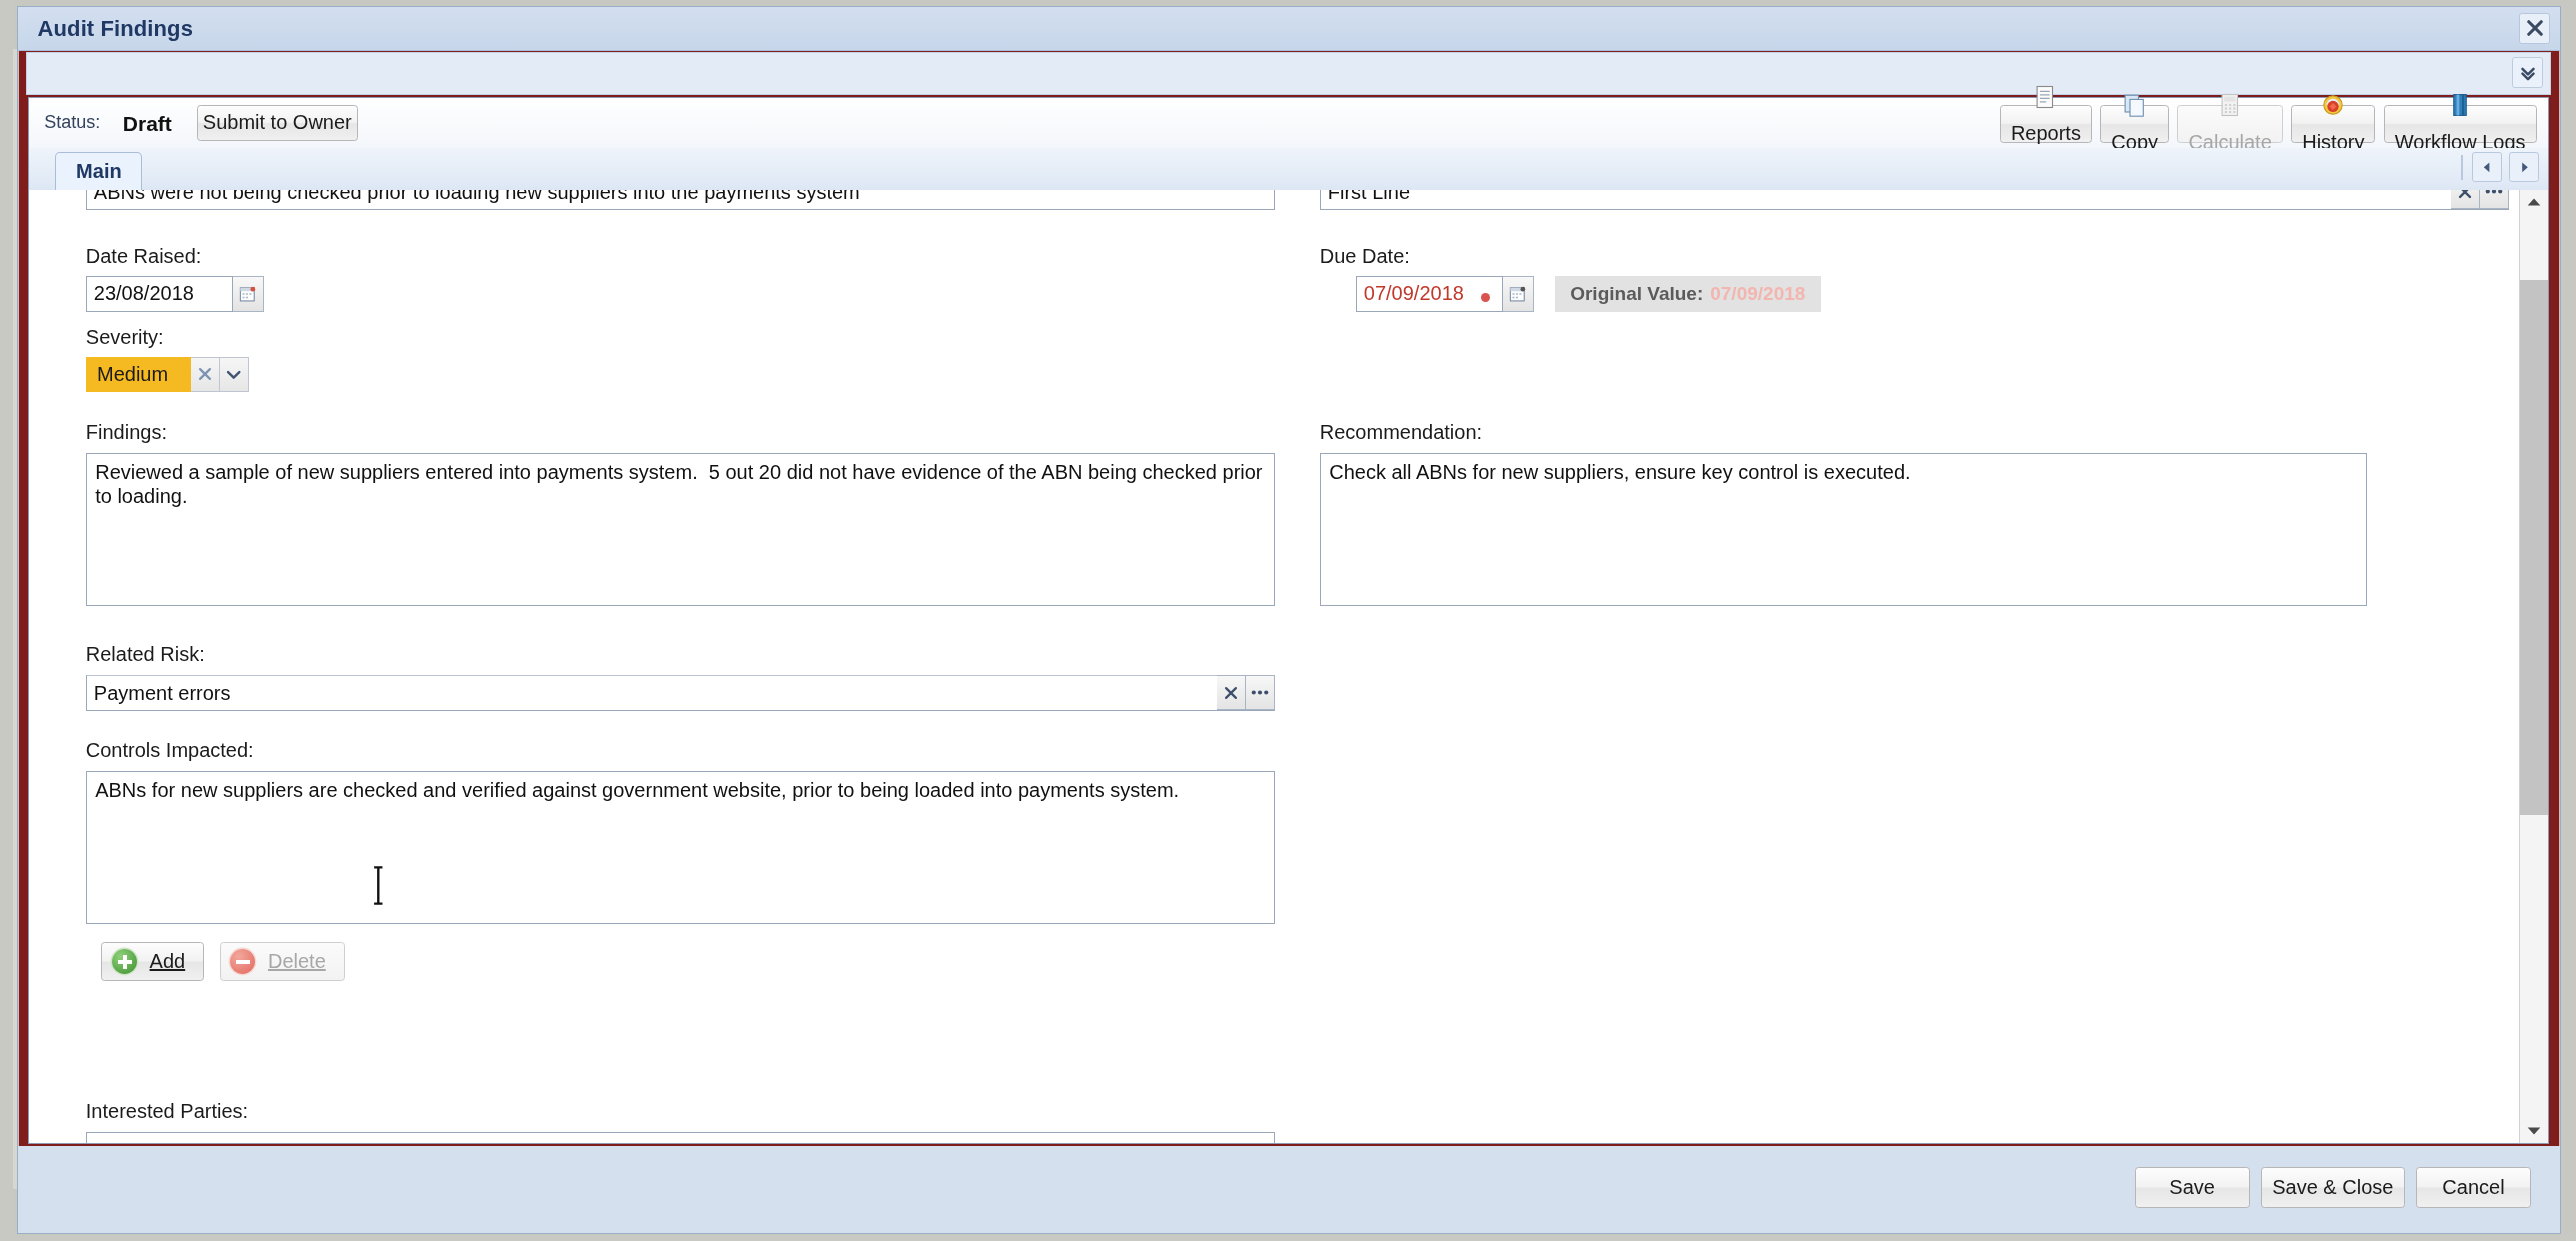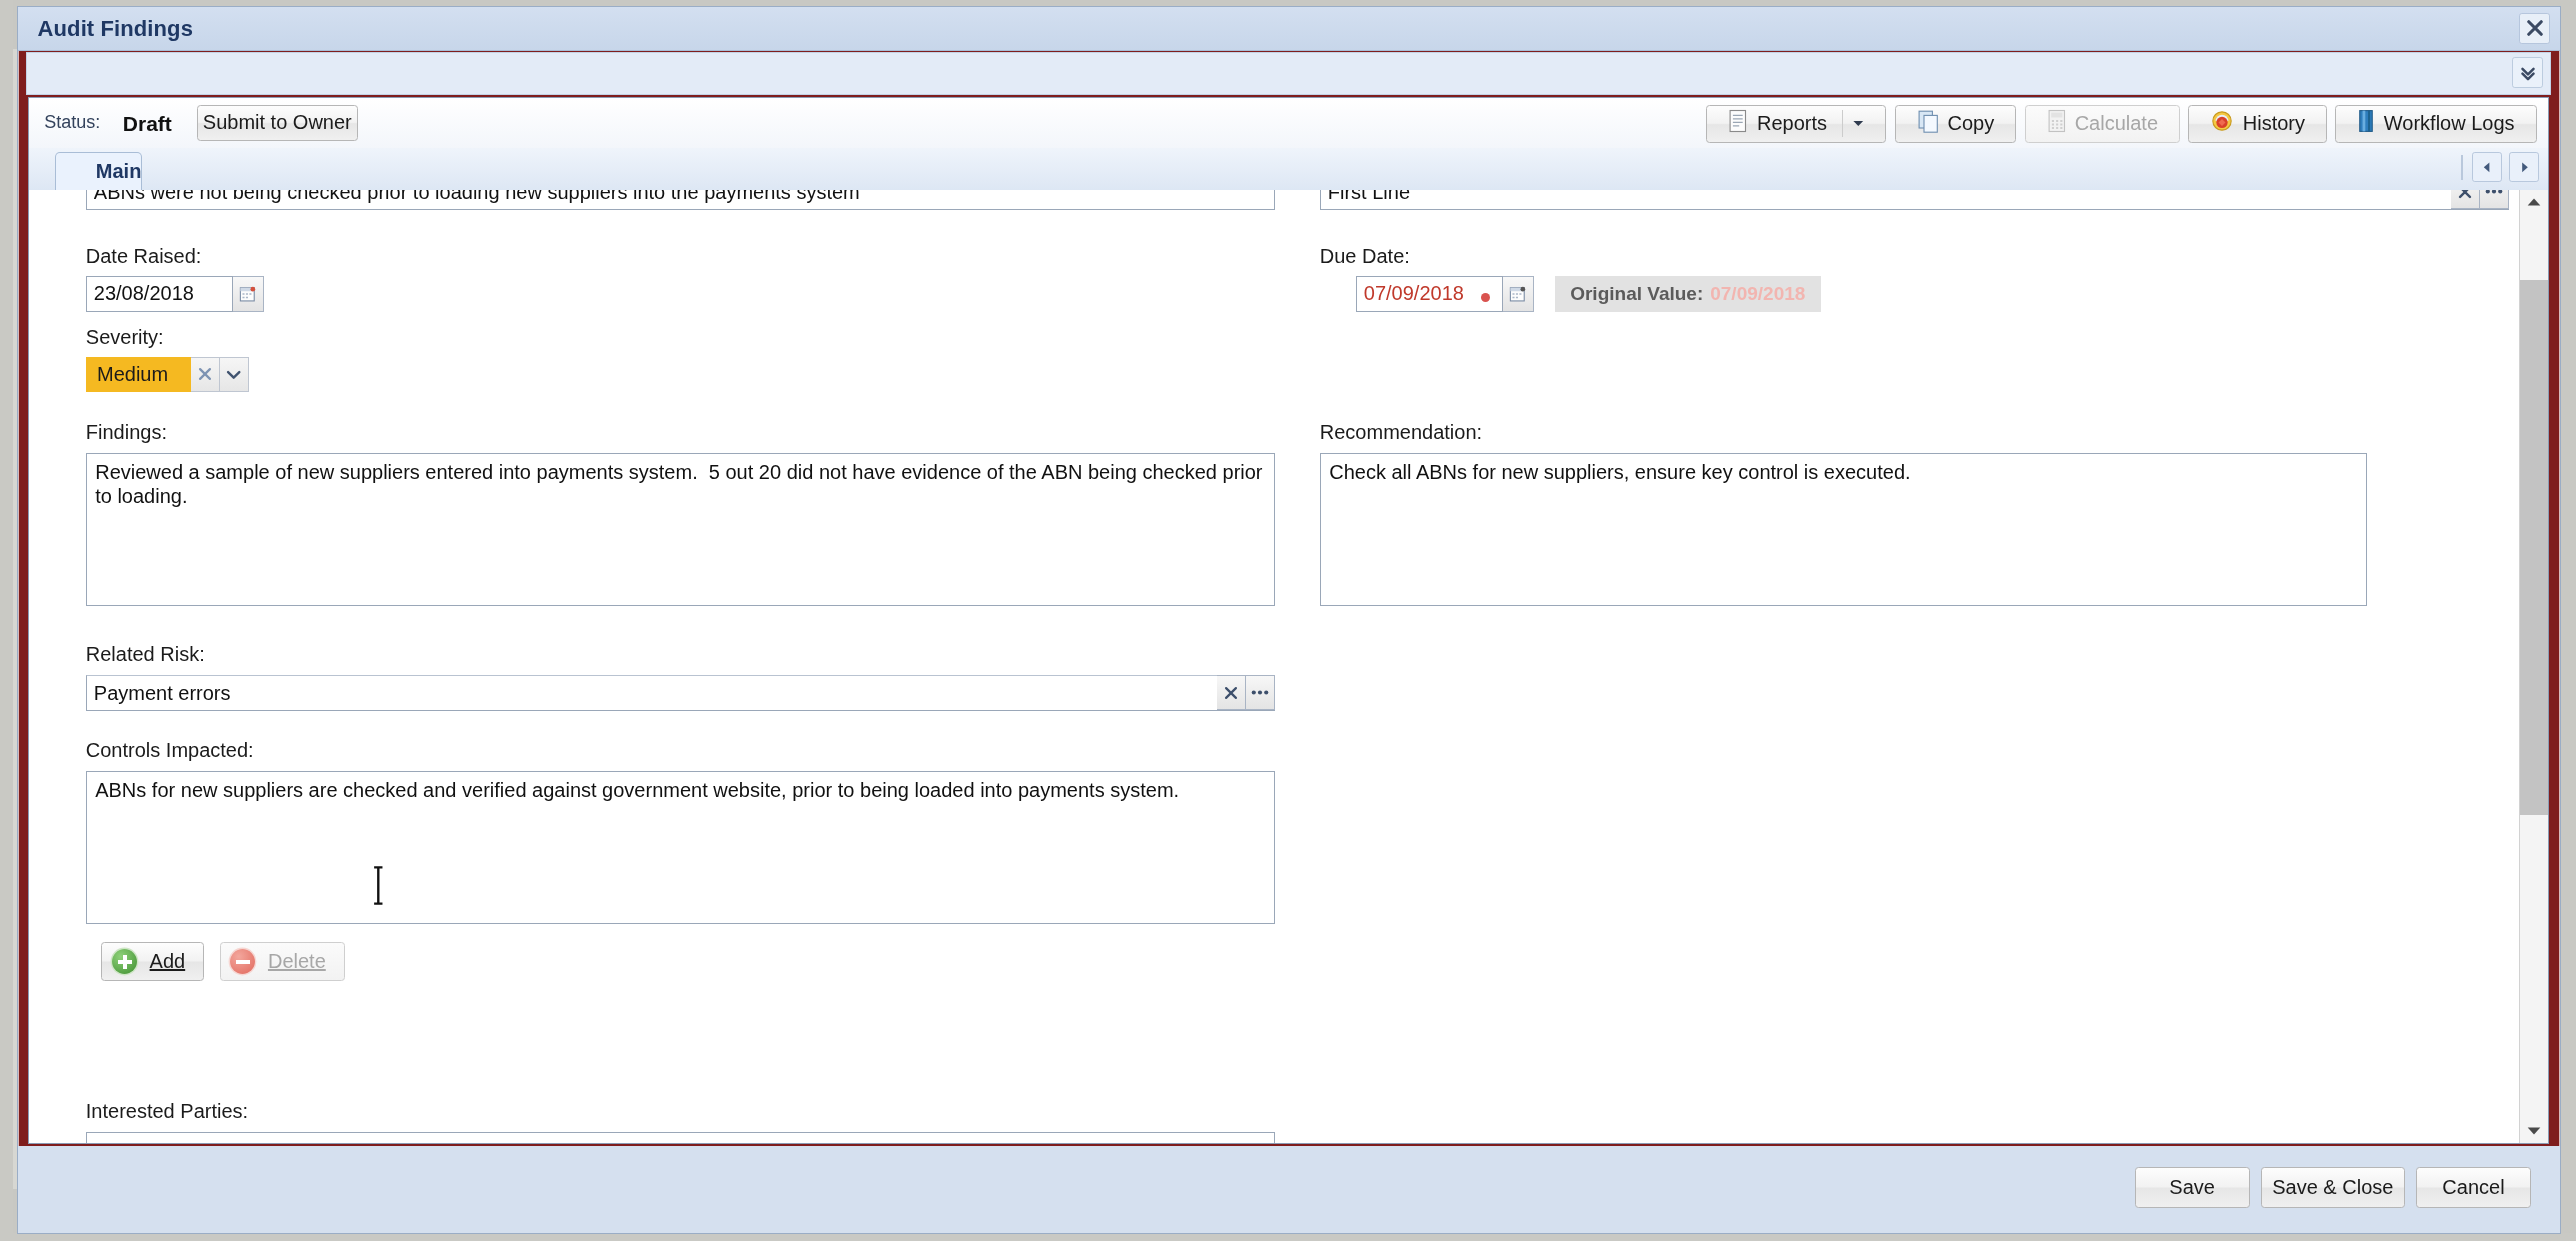--- a/index.html
+++ b/index.html
@@ -69,38 +69,38 @@
   .btn{
     border:0.7px solid #b6b6b6;border-radius:3.5px;
     background:linear-gradient(to bottom,#fdfdfd 0%,#f2f2f2 48%,#e6e6e6 52%,#f0f0f0 100%);
     display:inline-flex;align-items:center;justify-content:center;
     font-size:20px;color:#1b1b1b;cursor:pointer;box-sizing:border-box;
   }
   .btn-disabled{color:#a7a7a7;border-color:#cfcfcf;background:linear-gradient(to bottom,#fbfbfb,#f2f2f2);cursor:default;}
   .submit-btn{position:absolute;left:168px;top:7px;width:161px;height:36px;}
 
   .cmd-right{position:absolute;right:11.2px;top:7px;height:38px;display:flex;gap:8.4px;}
-  .cmd-btn{height:38px;padding:0 21px;gap:8.4px;}
+  .cmd-btn{height:38px;padding:0 10px;gap:8.4px;flex-direction:column;}
   .cmd-btn .lbl{white-space:nowrap;}
   .caret-split{
     border-left:0.7px solid #cccccc;margin-left:7px;padding-left:8.4px;height:26.6px;
     display:flex;align-items:center;
   }
 
   
   .tabstrip{
     position:absolute;left:0;top:50px;width:2519px;height:42px;
     background:linear-gradient(to bottom,#eff4fb 0%,#dde7f4 100%);
     border-bottom:0.7px solid #a9bdd6;
   }
   .tab{
     position:absolute;left:26.6px;top:4.2px;width:85px;height:38px;
     background:#eaf2fd;border:0.7px solid #a9bdd6;border-bottom:none;
     border-radius:4.9px 4.9px 0 0;
-    display:flex;align-items:center;justify-content:flex-end;
+    display:flex;align-items:center;justify-content:center;
     font-size:20px;font-weight:bold;color:#1f3864;cursor:pointer;
   }
   .tab-nav{position:absolute;right:8.4px;top:4.9px;display:flex;gap:7px;}
   .tab-nav-btn{
     width:28px;height:28px;border:0.7px solid #b8c8dd;border-radius:2.8px;
     background:#e9f0fa;display:flex;align-items:center;justify-content:center;cursor:pointer;
   }
   .tab-nav-sep{position:absolute;right:85px;top:7px;width:1.4px;height:25px;background:#b9c8dc;}
 
   

